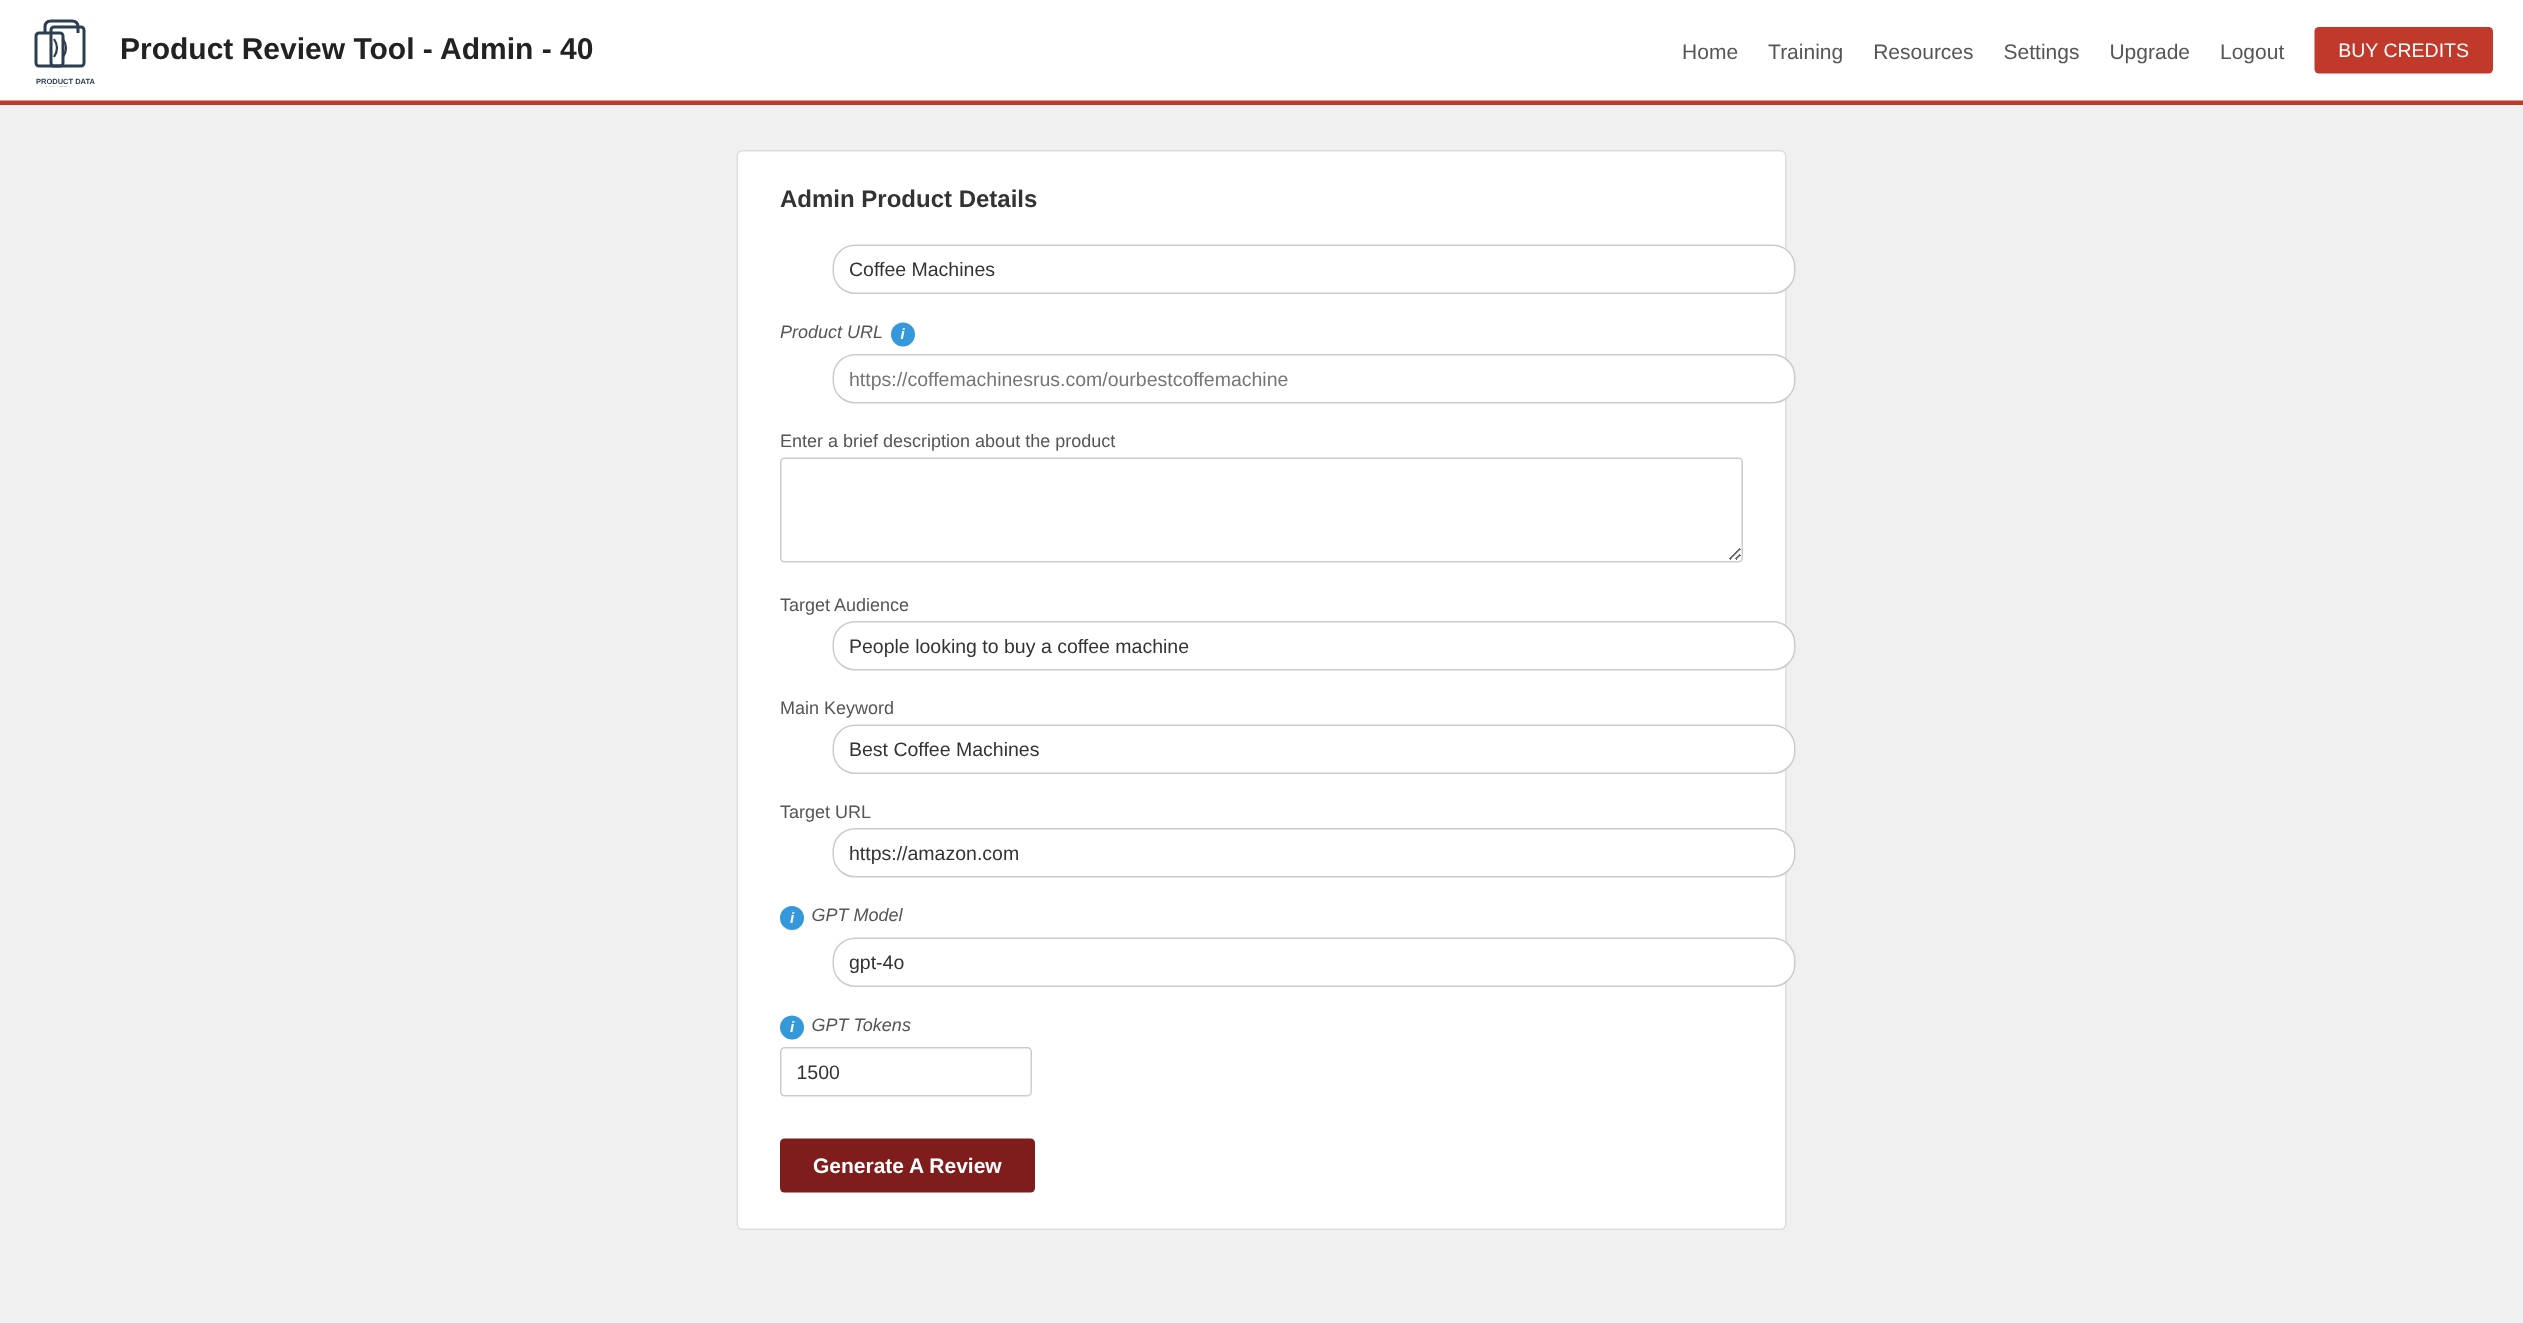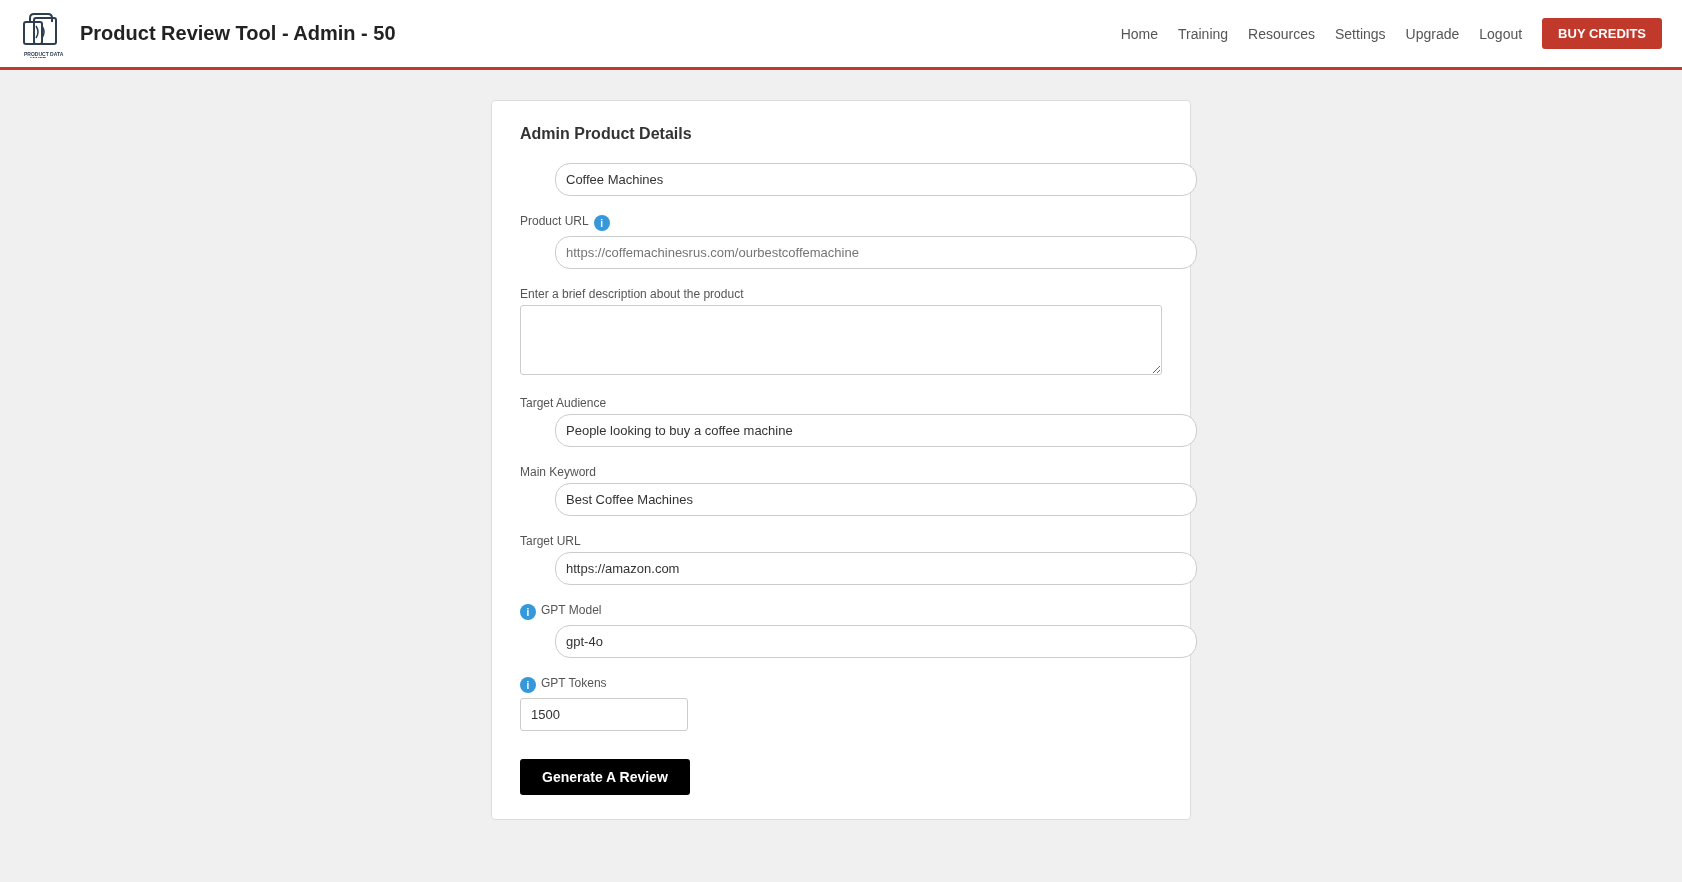--- a/index.html
+++ b/index.html
@@ -56,21 +56,21 @@
       font-size: 14px;
       cursor: pointer;
     }
 
     .buy-credits-btn {
       background: #c0392b;
       color: #fff;
       border: none;
       padding: 8px 16px;
       font-size: 13px;
-      font-weight: bold;
+      font-weight: normal;
       cursor: pointer;
       border-radius: 3px;
     }
 
     
     .main-content {
       padding: 30px 20px;
       display: flex;
       justify-content: center;
     }
@@ -99,20 +99,21 @@
       font-size: 12px;
       color: #555;
       margin-bottom: 4px;
     }
 
     .form-label-row {
       display: flex;
       align-items: center;
       gap: 5px;
       margin-bottom: 4px;
+      font-style: italic;
     }
 
     .info-icon {
       display: inline-flex;
       align-items: center;
       justify-content: center;
       width: 16px;
       height: 16px;
       background: #3498db;
       color: #fff;
@@ -149,21 +150,21 @@
       width: 168px;
       padding: 8px 10px;
       border: 1px solid #ccc;
       border-radius: 3px;
       font-size: 13px;
       color: #333;
       outline: none;
     }
 
     .generate-btn {
-      background: #000000;
+      background: #7f1d1d;
       color: #fff;
       border: none;
       padding: 10px 22px;
       font-size: 14px;
       font-weight: bold;
       cursor: pointer;
       border-radius: 3px;
       margin-top: 10px;
     }
   </style>
@@ -174,21 +175,21 @@
   <div class="header-left">
     <svg class="logo-icon" viewBox="0 0 48 48" fill="none" xmlns="http://www.w3.org/2000/svg">
       <rect x="4" y="12" width="18" height="22" rx="2" stroke="#2c3e50" stroke-width="2" fill="none"></rect>
       <rect x="14" y="8" width="22" height="26" rx="2" stroke="#2c3e50" stroke-width="2" fill="none"></rect>
       <path d="M10 12 L10 8 Q10 4 14 4 L28 4 Q32 4 32 8 L32 12" stroke="#2c3e50" stroke-width="2" fill="none"></path>
       <path d="M16 16 Q20 22 16 28" stroke="#2c3e50" stroke-width="1.5" fill="none"></path>
       <path d="M22 16 Q26 22 22 28" stroke="#2c3e50" stroke-width="1.5" fill="none"></path>
       <text x="4" y="46" font-size="5" fill="#2c3e50" font-weight="bold">PRODUCT DATA</text>
       <text x="10" y="51" font-size="5" fill="#2c3e50" font-weight="bold">MINER</text>
     </svg>
-    <span class="header-title">Product Review Tool - Admin - 50</span>
+    <span class="header-title">Product Review Tool - Admin - 40</span>
   </div>
   <nav class="header-nav">
     <a class="nav-link">Home</a>
     <a class="nav-link">Training</a>
     <a class="nav-link">Resources</a>
     <a class="nav-link">Settings</a>
     <a class="nav-link">Upgrade</a>
     <a class="nav-link">Logout</a>
     <button class="buy-credits-btn">BUY CREDITS</button>
   </nav>

